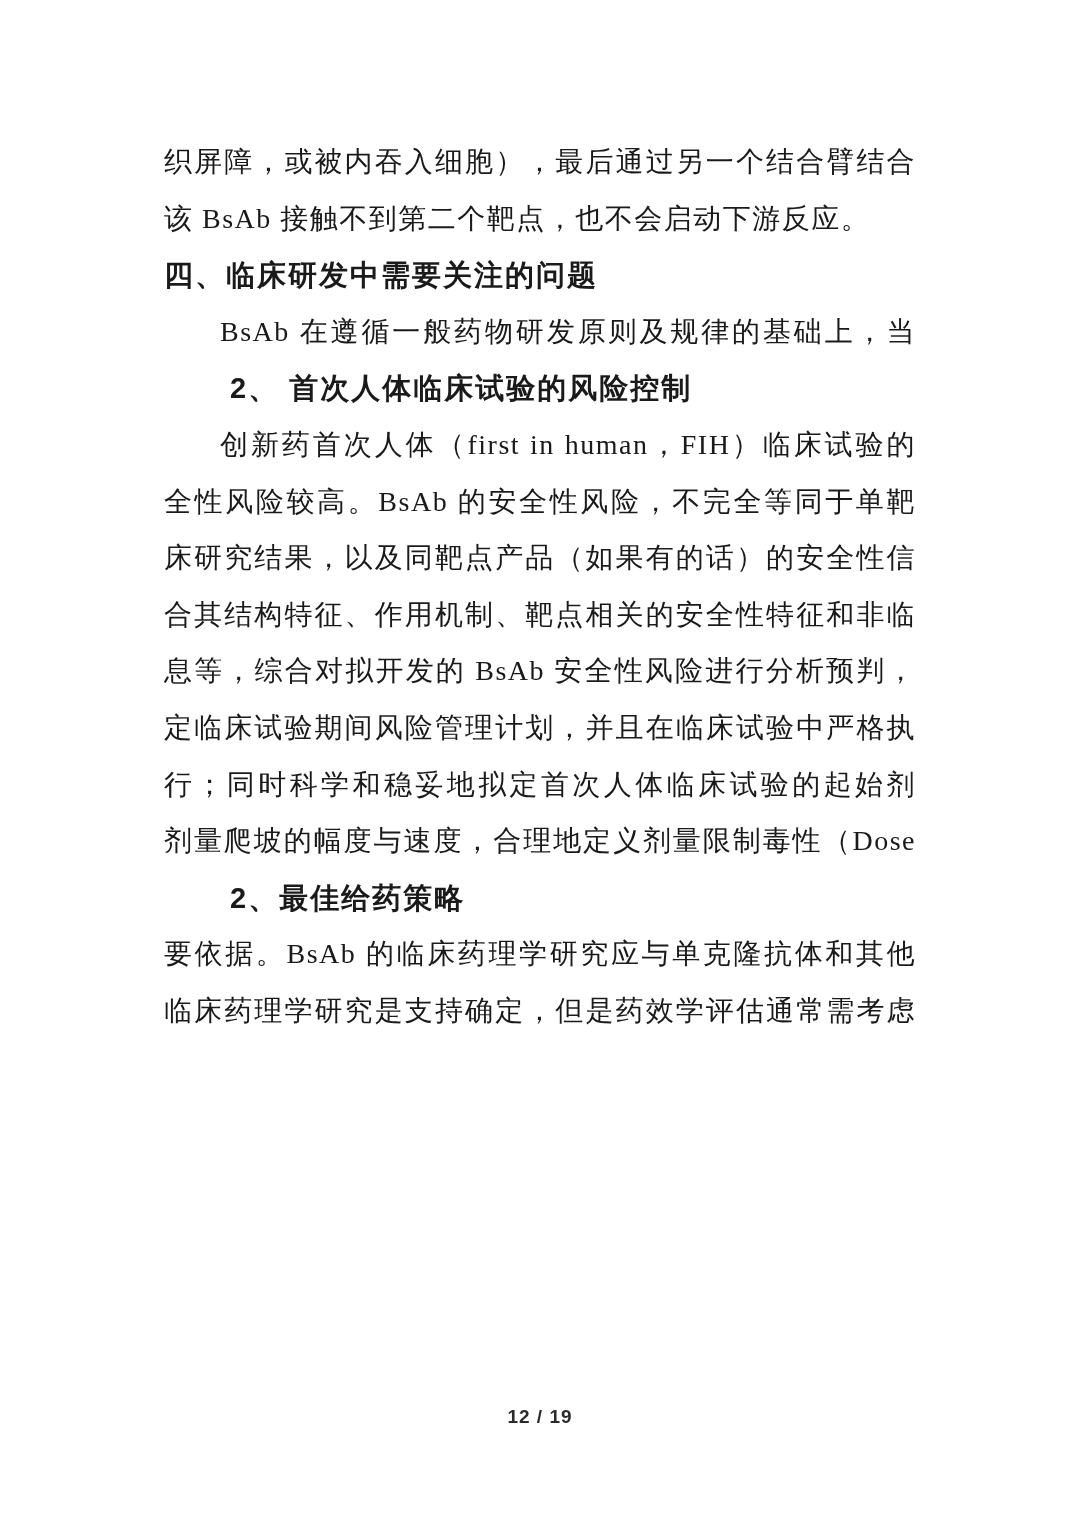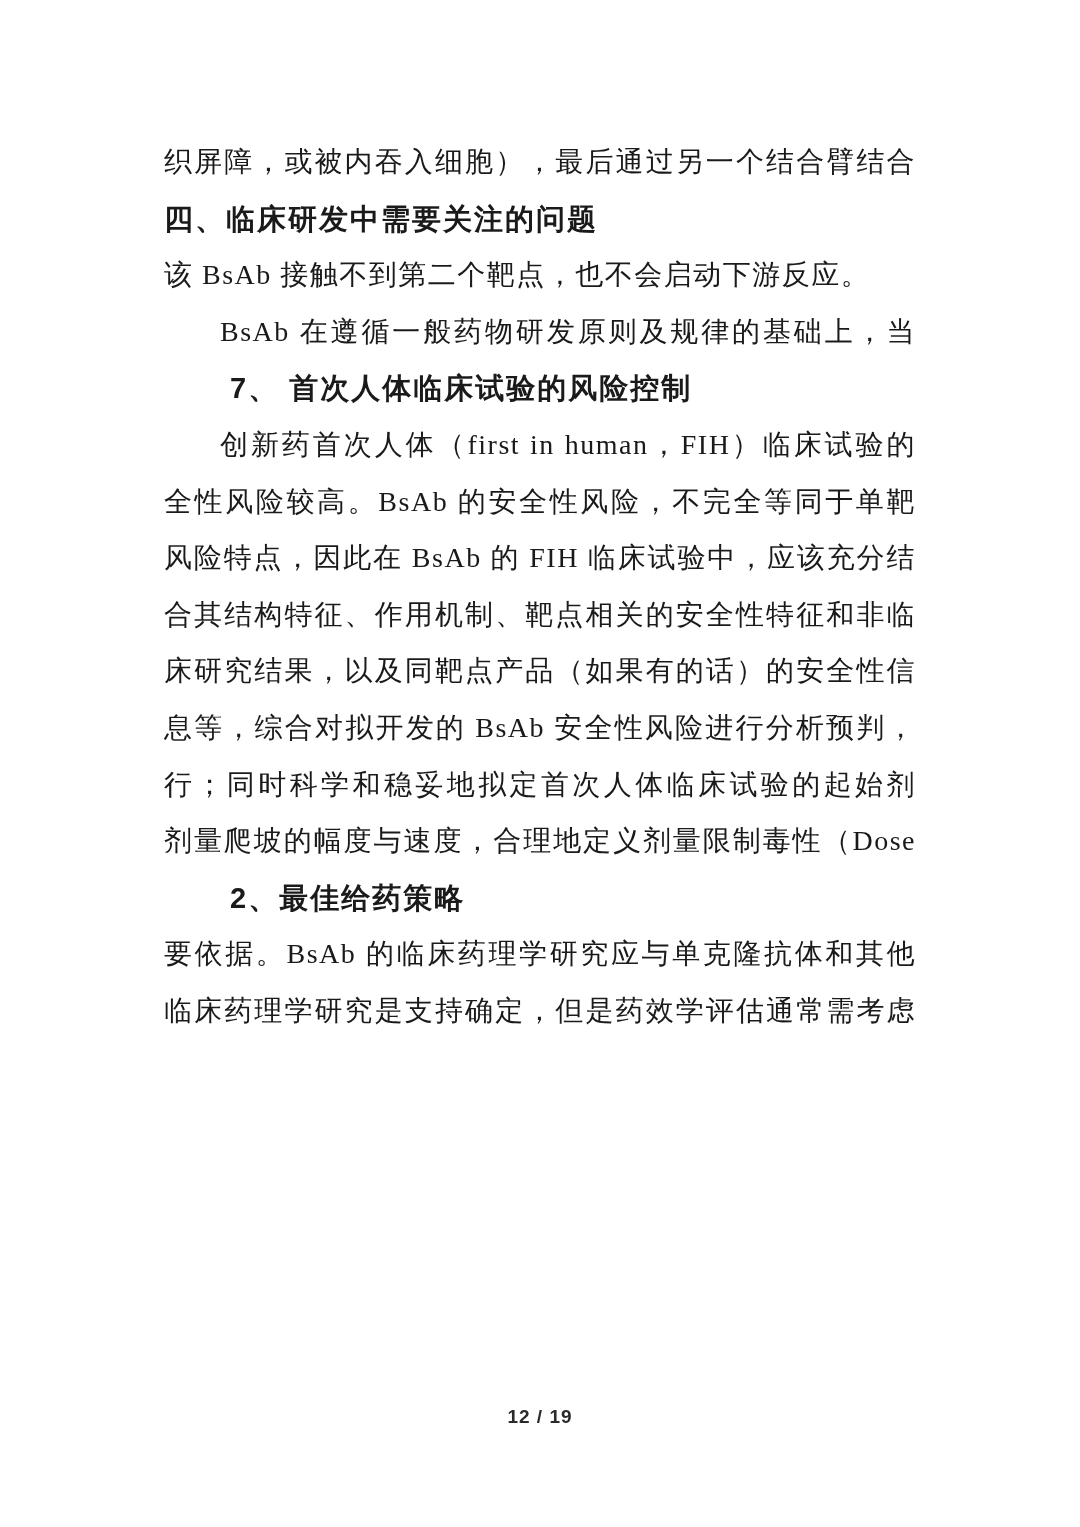--- a/index.html
+++ b/index.html
@@ -63,30 +63,30 @@
     font-size: 19px;
     color: #2b2b2b;
     letter-spacing: 1px;
   }
 </style>
 </head>
 <body>
 
 <div class="doc">
   <div class="ln full">织屏障，或被内吞入细胞），最后通过另一个结合臂结合第</div>
+  <div class="ln">该 BsAb 接触不到第二个靶点，也不会启动下游反应。</div>
   <div class="ln h1">四、临床研发中需要关注的问题</div>
-  <div class="ln">该 BsAb 接触不到第二个靶点，也不会启动下游反应。</div>
   <div class="ln full ind">BsAb 在遵循一般药物研发原则及规律的基础上，当前</div>
-  <div class="ln h2">7、 首次人体临床试验的风险控制</div>
+  <div class="ln h2">2、 首次人体临床试验的风险控制</div>
   <div class="ln full ind">创新药首次人体（first in human，FIH）临床试验的安</div>
   <div class="ln full">全性风险较高。BsAb 的安全性风险，不完全等同于单靶点</div>
-  <div class="ln full">风险特点，因此在 BsAb 的 FIH 临床试验中，应该充分结</div>
+  <div class="ln full">床研究结果，以及同靶点产品（如果有的话）的安全性信</div>
   <div class="ln full">合其结构特征、作用机制、靶点相关的安全性特征和非临</div>
-  <div class="ln full">床研究结果，以及同靶点产品（如果有的话）的安全性信</div>
   <div class="ln full">息等，综合对拟开发的 BsAb 安全性风险进行分析预判，制</div>
+  <div class="ln full">定临床试验期间风险管理计划，并且在临床试验中严格执</div>
   <div class="ln full">行；同时科学和稳妥地拟定首次人体临床试验的起始剂量、</div>
   <div class="ln full">剂量爬坡的幅度与速度，合理地定义剂量限制毒性（Dose</div>
   <div class="ln h2">2、最佳给药策略</div>
   <div class="ln full">要依据。BsAb 的临床药理学研究应与单克隆抗体和其他治</div>
   <div class="ln full">临床药理学研究是支持确定，但是药效学评估通常需考虑到</div>
 </div>
 
 <div class="footer">12 / 19</div>
 
 </body></html>

